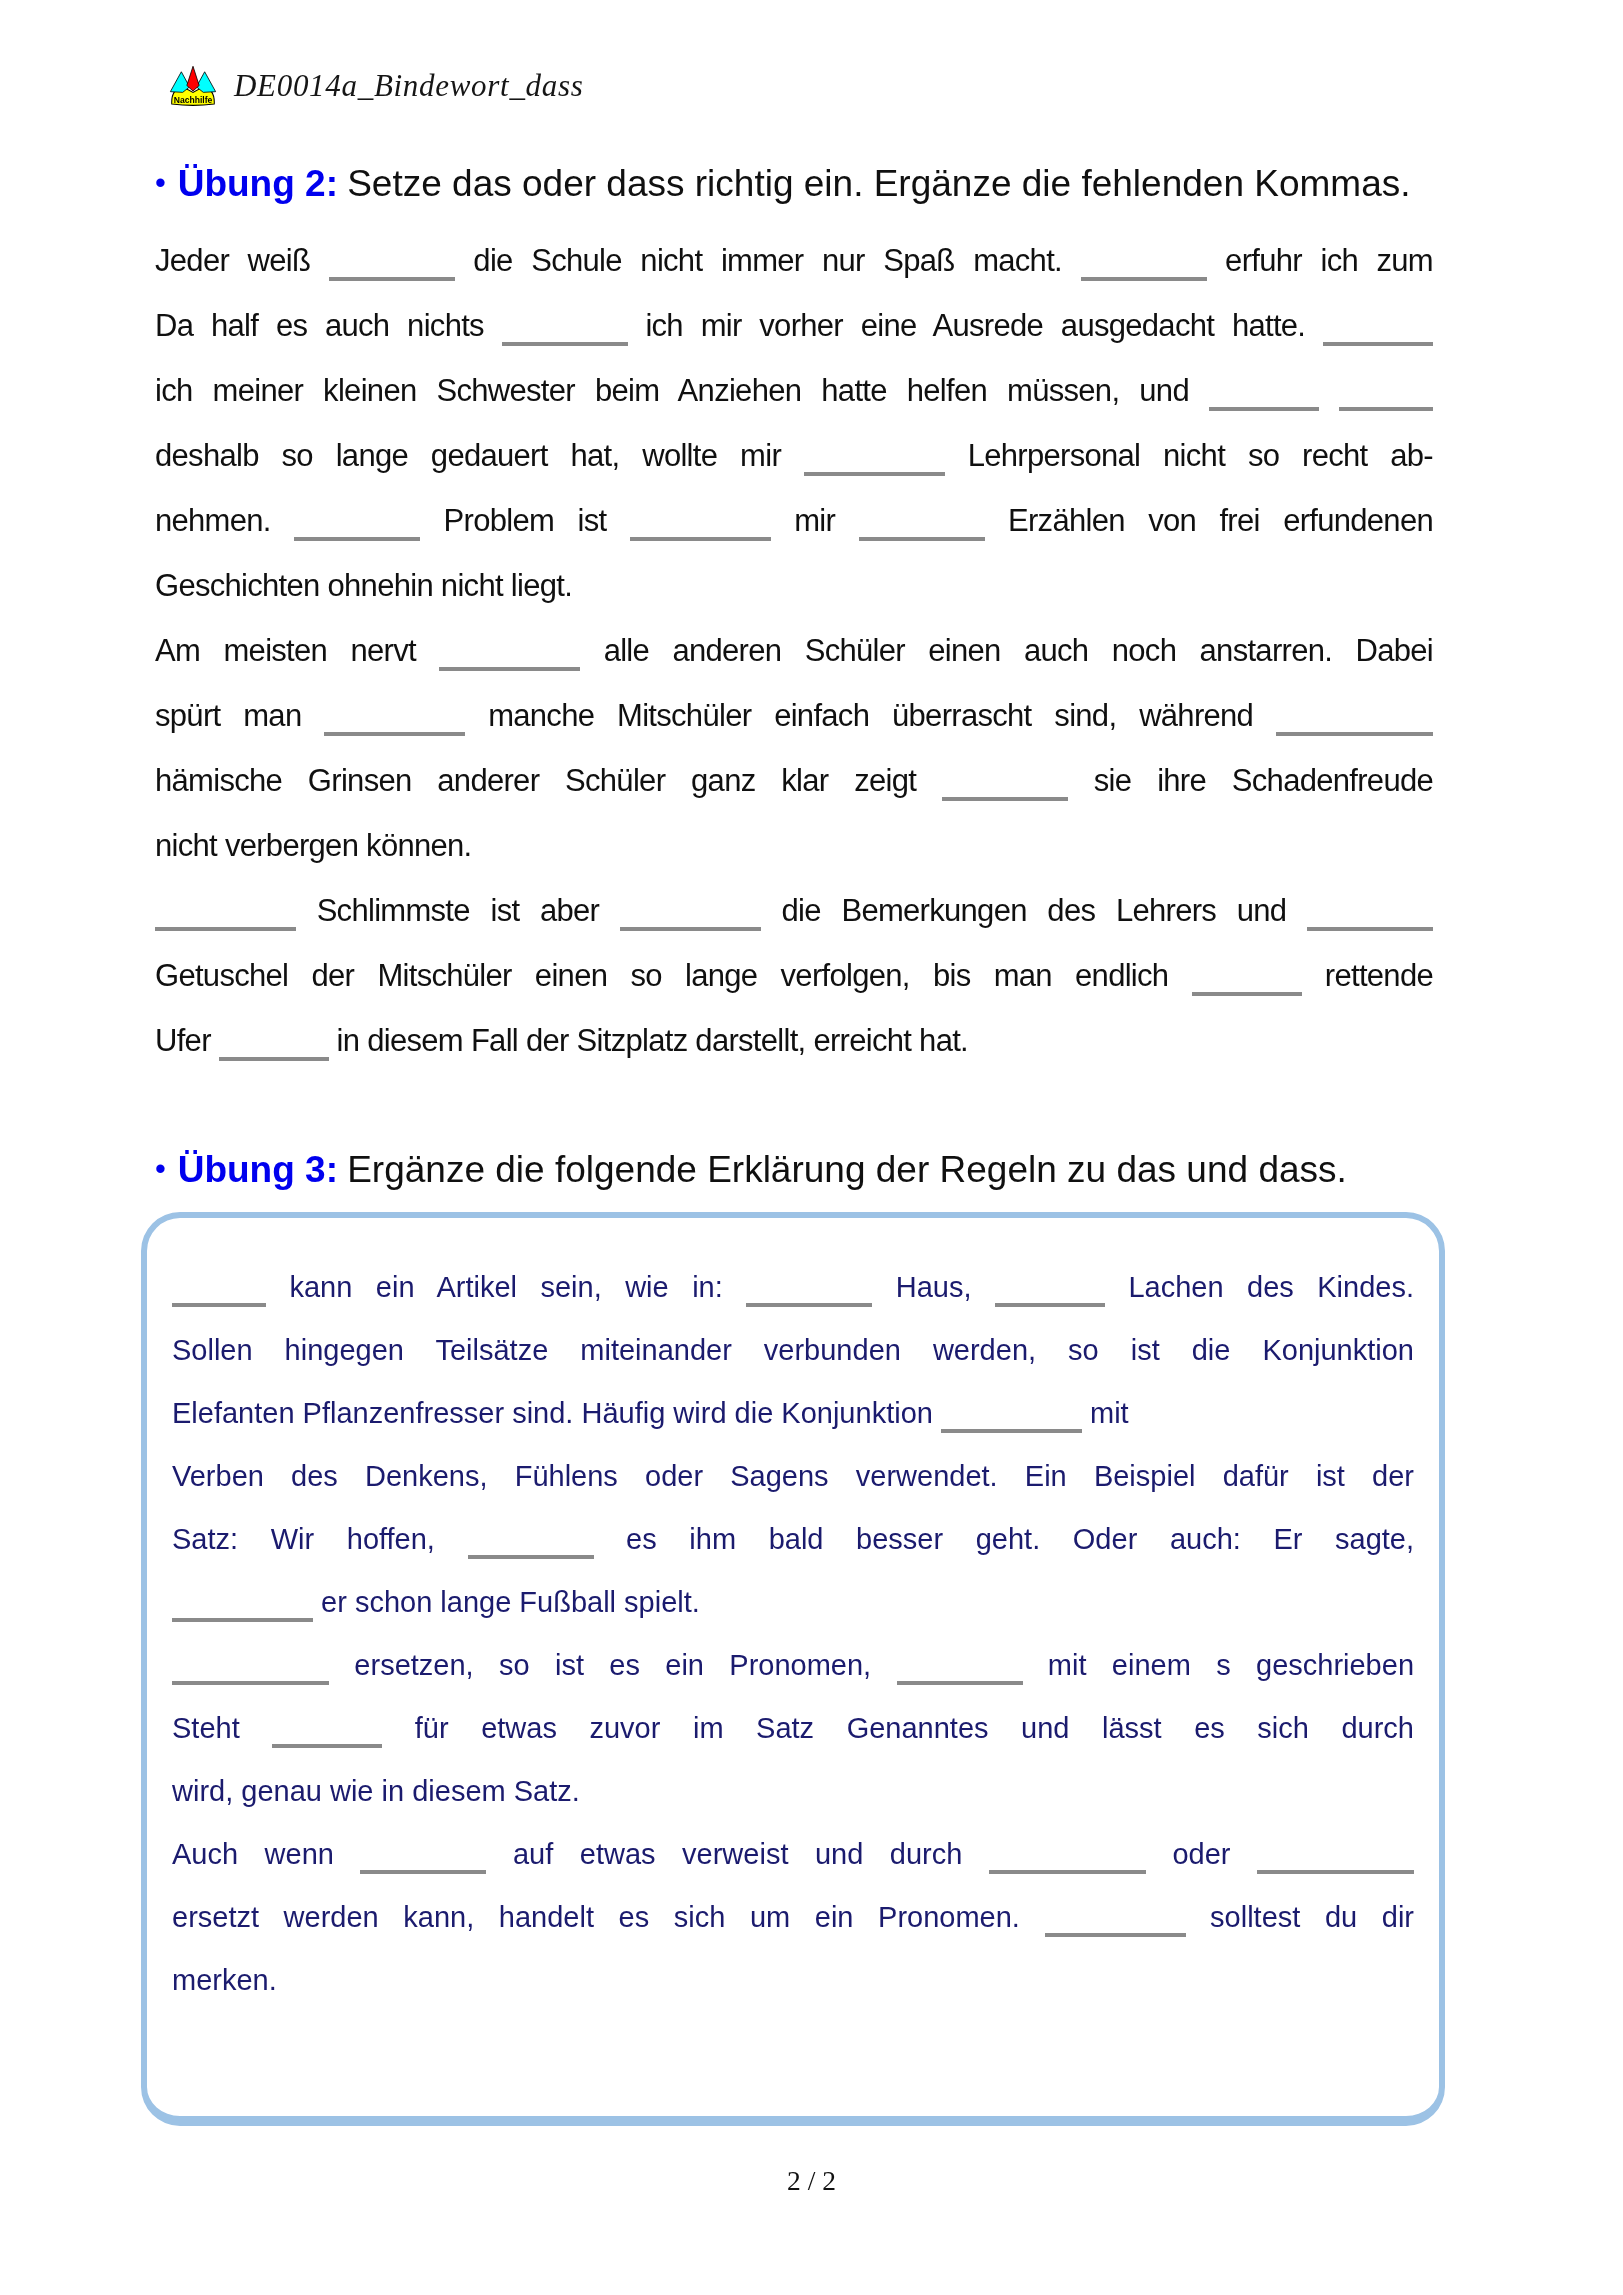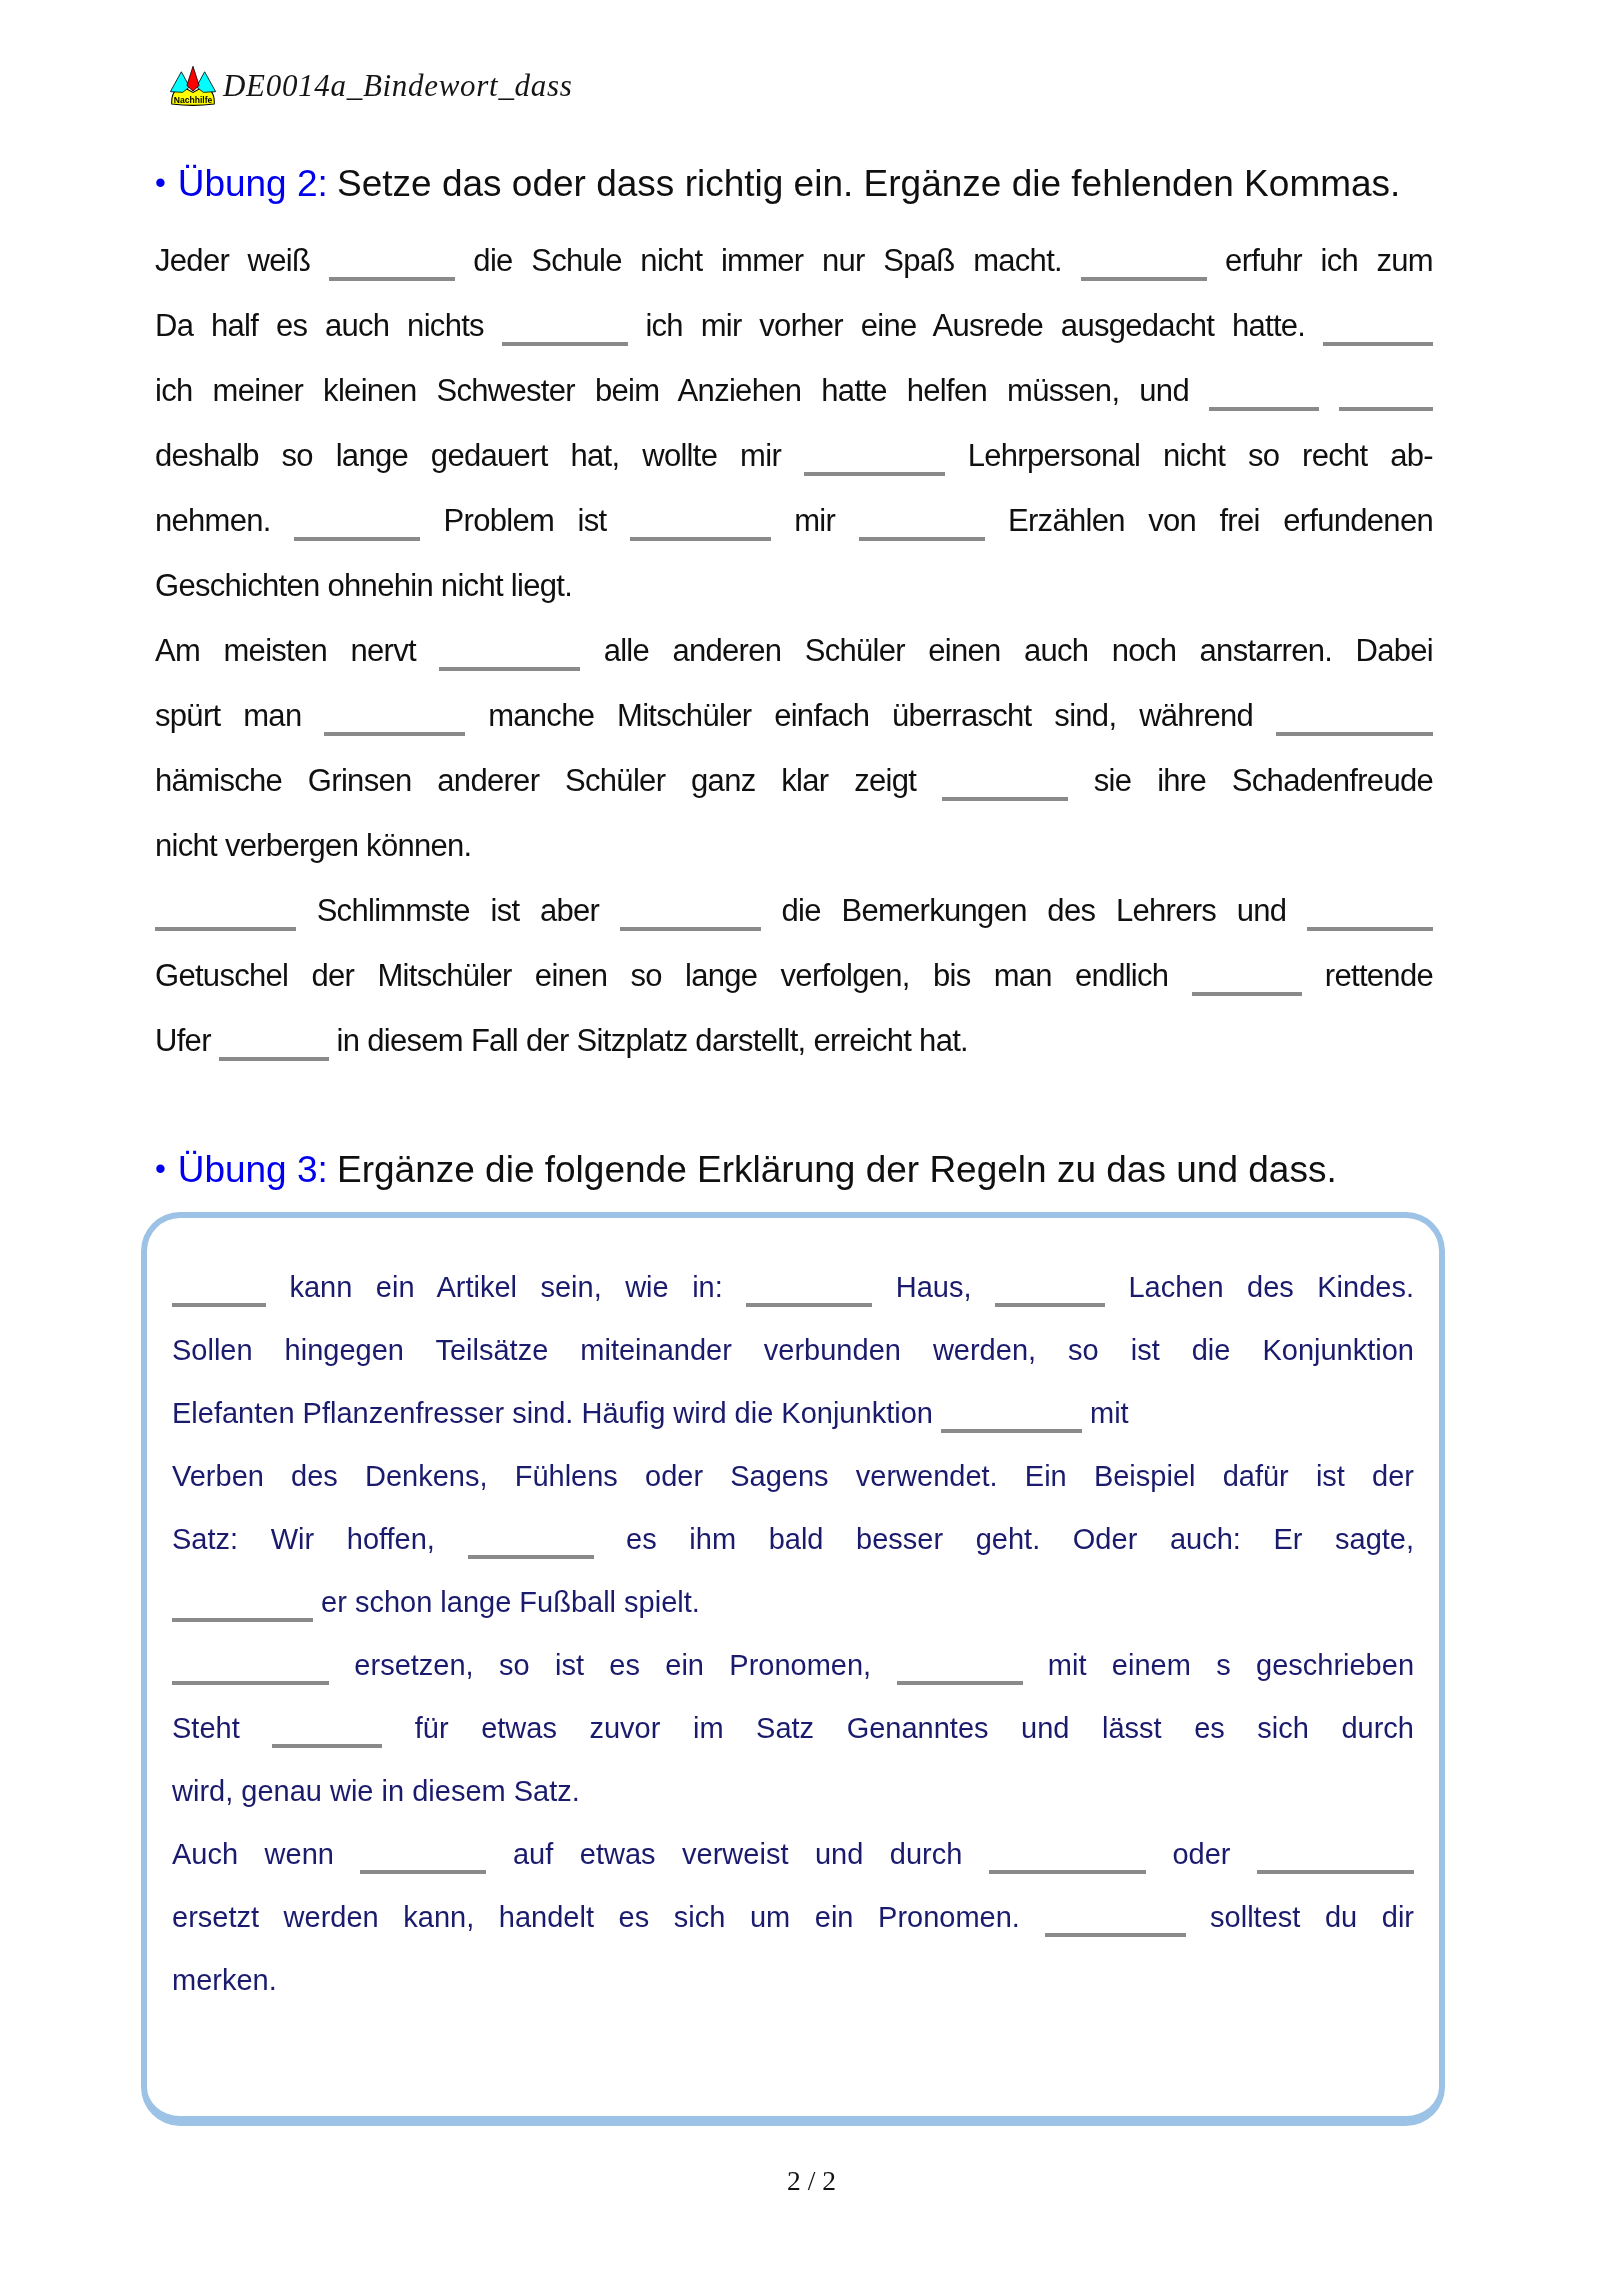--- a/index.html
+++ b/index.html
@@ -7,38 +7,38 @@
     position:relative;
     width:1623px;height:2295px;
     background:#ffffff;
     font-family:"Liberation Sans",sans-serif;
     color:#111111;
     overflow:hidden;
   }
   
   .header{
     position:absolute;left:169px;top:64px;
-    display:flex;align-items:center;gap:6px;justify-content:center;
+    display:flex;align-items:center;gap:17px;justify-content:center;
   }
   .logo{width:48px;height:43px;display:block;}
   .doc-title{
     font-family:"Liberation Serif",serif;
     font-style:italic;
     font-size:31px;
     color:#161616;
     letter-spacing:0.7px;
   }
   
   .heading{
     position:absolute;left:155px;width:1283px;
     font-size:37px;line-height:43px;
     white-space:nowrap;
   }
   .heading .bullet{color:#0000EE;font-size:31px;vertical-align:2.6px;margin-right:11.8px;}
-  .heading .label{color:#0000EE;font-weight:normal;margin-right:9.2px;}
+  .heading .label{color:#0000EE;font-weight:bold;margin-right:9.2px;}
   .heading .instr{color:#101010;}
   .it{}
   .ex2-heading{top:161px;}
   .ex3-heading{top:1147px;}
   
   .para{
     position:absolute;left:155px;top:228px;width:1278px;
     font-size:31px;line-height:65px;
     letter-spacing:-0.7px;
     color:#101010;

